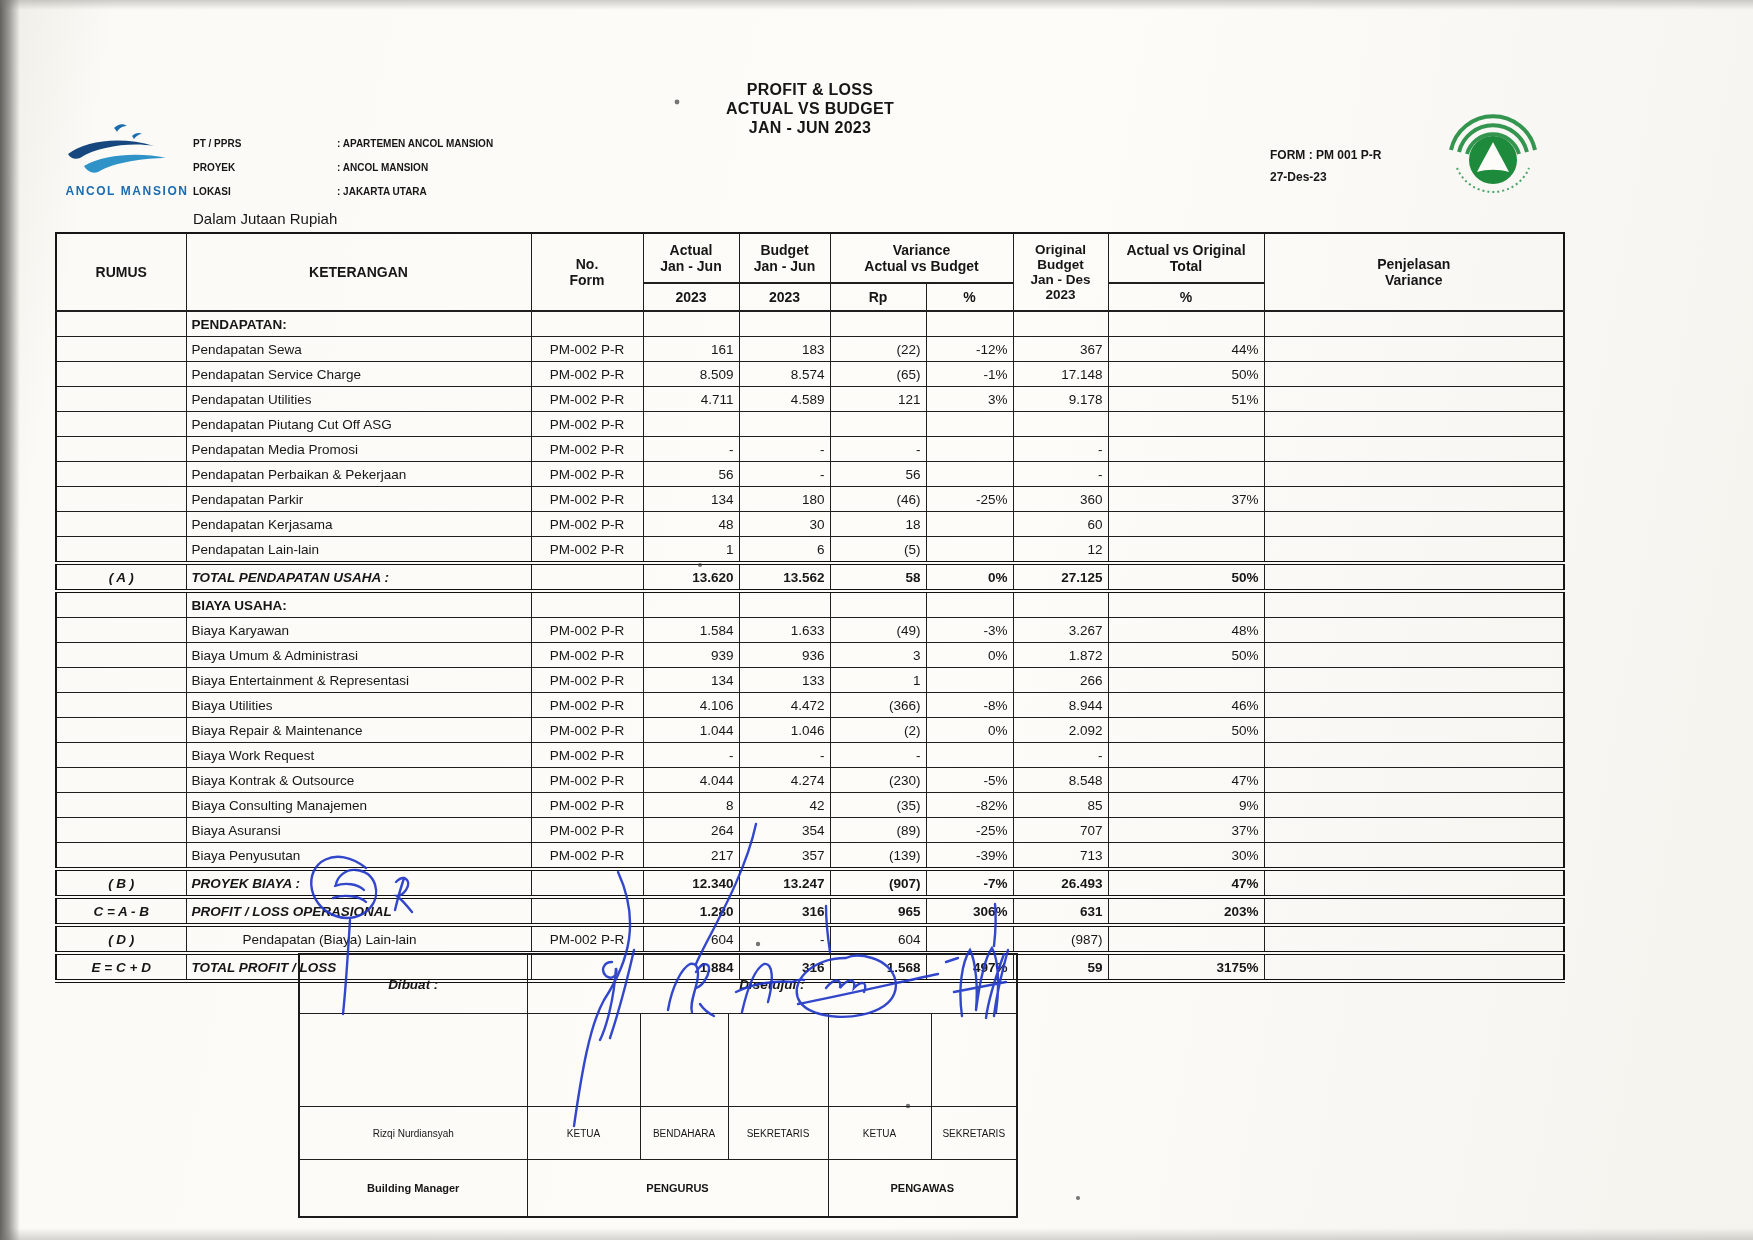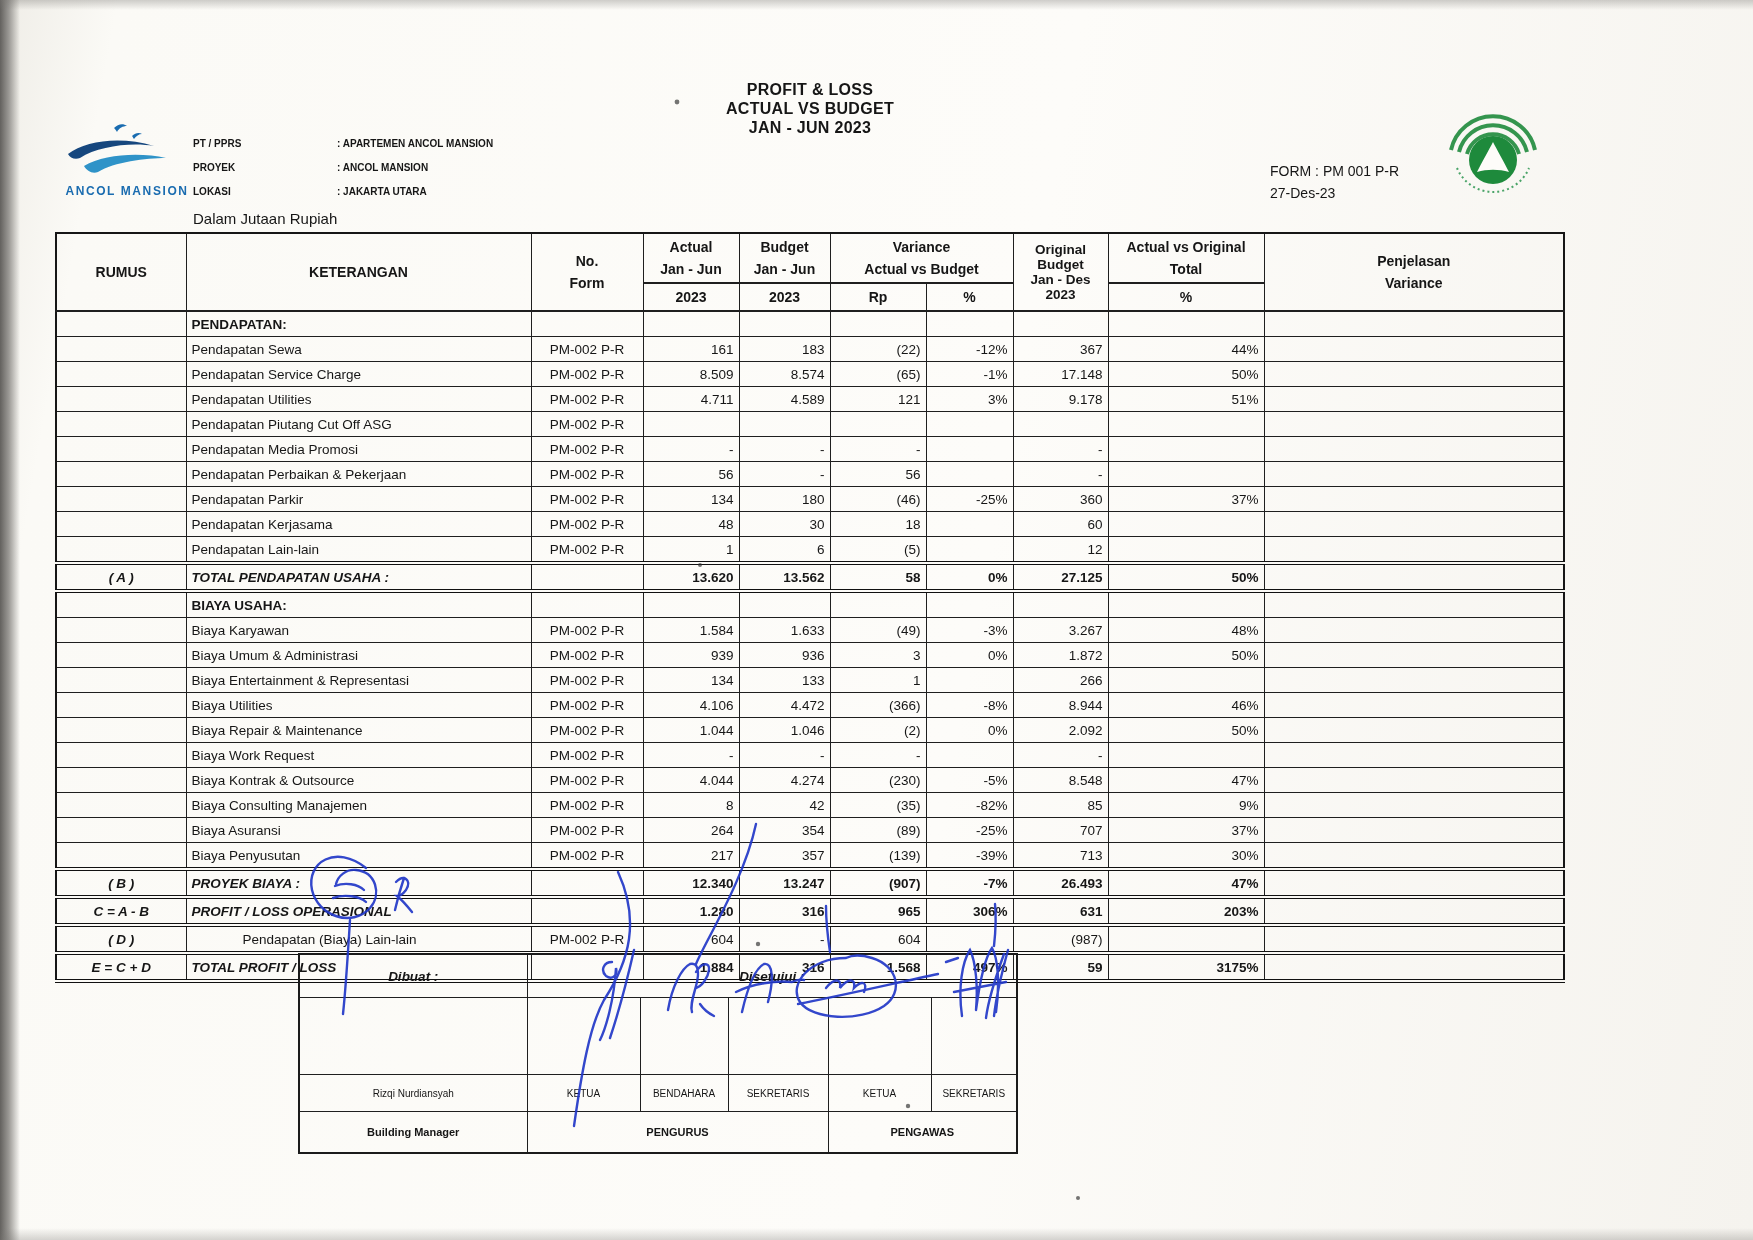--- a/index.html
+++ b/index.html
@@ -14,53 +14,53 @@
   .scan-bottom{position:absolute;left:0;bottom:0;width:100%;height:12px;
     background:linear-gradient(to top,rgba(120,118,114,.30),rgba(0,0,0,0));}
 
   
   .title-block{position:absolute;left:640;top:80px;left:640px;width:340px;text-align:center;
     font-weight:bold;font-size:16px;line-height:19px;letter-spacing:.3px;}
   .company-block{position:absolute;left:193px;top:132px;font-size:10px;font-weight:bold;line-height:24px;}
   .company-row{display:flex;}
   .company-label{width:144px;}
   .units-note{position:absolute;left:193px;top:210px;font-size:15px;}
-  .form-block{position:absolute;left:1270px;top:160px;font-size:14px;font-weight:normal;line-height:22px;}
+  .form-block{position:absolute;left:1270px;top:144px;font-size:12px;font-weight:bold;line-height:22px;}
   .ancol-logo{position:absolute;left:62px;top:120px;}
   .ancol-logo-text{position:absolute;left:62px;top:184px;width:130px;text-align:center;
     font-size:12px;font-weight:bold;color:#1a6cb0;letter-spacing:1.6px;}
   .green-logo{position:absolute;left:1443px;top:98px;}
 
   
   table.main{position:absolute;left:55px;top:232px;width:1508px;border-collapse:collapse;
     table-layout:fixed;font-size:13.5px;}
   table.main th,table.main td{border:1.4px solid #1f1f1f;padding:0 5px;overflow:hidden;
     white-space:nowrap;}
   table.main th{font-weight:bold;white-space:pre-line;text-align:center;vertical-align:middle;
-    font-size:14px;line-height:22px;}
+    font-size:14px;line-height:16px;}
   table.main thead tr.h1 th{height:48px;}
   table.main thead tr.h2 th{height:26px;}
   table.main thead th{border-bottom-width:2px;}
   table.main{border:2.2px solid #161616;}
   table.main td{height:24px;}
   .c-rumus{text-align:center;font-weight:bold;font-style:italic;}
   .c-keterangan{text-align:left;padding-left:6px;}
   .c-keterangan.indent{padding-left:56px;}
   .c-form{text-align:center;}
   .c-actual,.c-budget,.c-var-rp,.c-orig{text-align:right;padding-right:12px;}
   .c-var-pct{text-align:right;padding-right:8px;}
   .c-avo-pct{text-align:right;padding-right:10px;}
   tr.row-section .c-keterangan{font-weight:bold;margin-left:47px;}
   tr.row-total td{font-weight:bold;border-top:4px double #111;border-bottom:4px double #111;}
   tr.row-total .c-keterangan,tr.row-total .c-rumus{font-style:italic;}
 
   
   table.sig{position:absolute;left:298px;top:953px;width:718px;border-collapse:collapse;
     table-layout:fixed;font-size:10.5px;border:2px solid #1b1b1b;}
-  table.sig td{border:1.4px solid #1f1f1f;text-align:center;vertical-align:middle;padding:8px 3px;
+  table.sig td{border:1.4px solid #1f1f1f;text-align:center;vertical-align:middle;padding:16px 3px;
     overflow:hidden;white-space:nowrap;}
   tr.sig-head td{height:26px;font-style:italic;font-size:13.5px;font-weight:bold;}
   tr.sig-space td{height:60px;}
   tr.sig-names td{height:20px;font-size:10px;}
   tr.sig-groups td{height:24px;font-weight:bold;font-size:11px;}
 
   .ink{position:absolute;inset:0;pointer-events:none;}
 </style>
 </head>
 <body>

